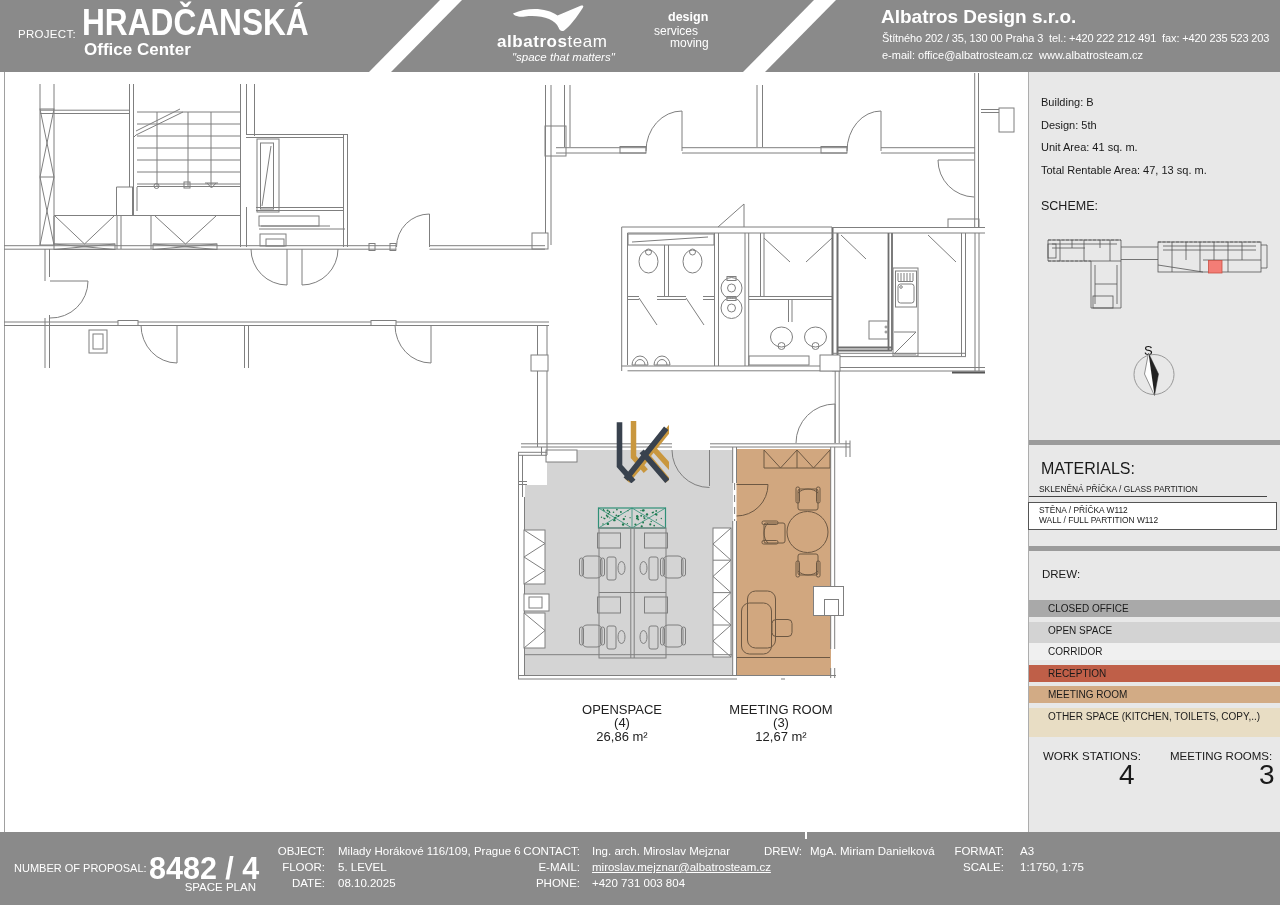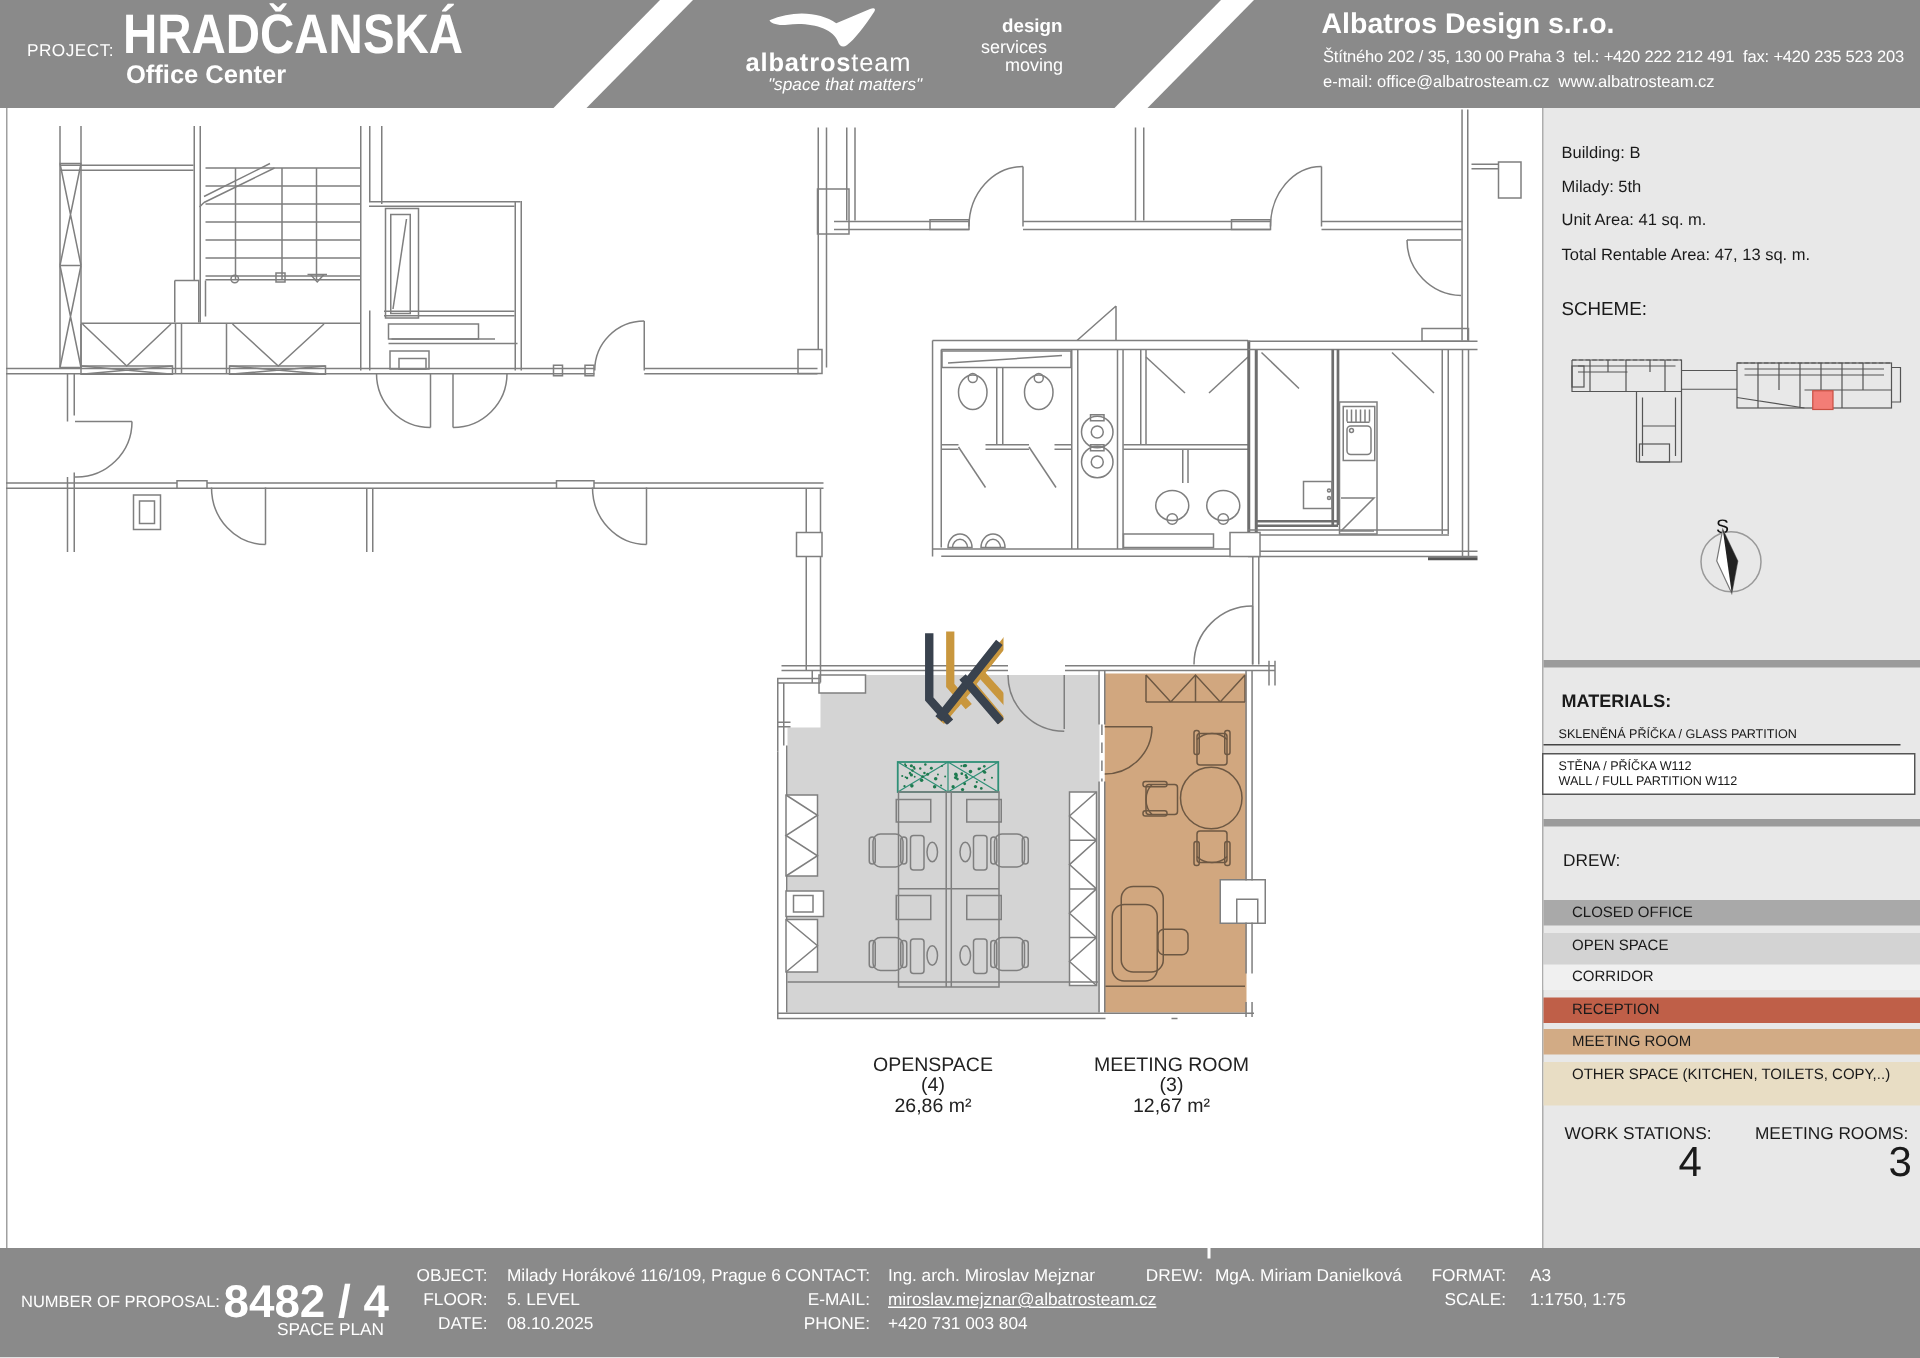--- a/index.html
+++ b/index.html
@@ -49,29 +49,29 @@
   <div class="abs" style="left:881px;top:6px;font-size:19px;font-weight:bold;">Albatros Design s.r.o.</div>
 
   <div class="abs" style="left:882px;top:32px;font-size:11px;letter-spacing:-.12px;white-space:nowrap;">Štítného 202 / 35, 130 00 Praha 3&nbsp;&nbsp;tel.: +420 222 212 491&nbsp;&nbsp;fax: +420 235 523 203</div>
 
   <div class="abs" style="left:882px;top:49px;font-size:11px;white-space:nowrap;">e-mail: office@albatrosteam.cz&nbsp;&nbsp;www.albatrosteam.cz</div>
 </div>
 
 <div id="sidebar">
 
   <div class="abs sm" style="left:12px;top:24px;">Building: B</div>
-  <div class="abs sm" style="left:12px;top:47px;">Milady: 5th</div>
+  <div class="abs sm" style="left:12px;top:47px;">Design: 5th</div>
   <div class="abs sm" style="left:12px;top:69px;">Unit Area: 41 sq. m.</div>
   <div class="abs sm" style="left:12px;top:92px;">Total Rentable Area: 47, 13 sq. m.</div>
 
   <div class="abs" style="left:12px;top:127px;font-size:12.5px;">SCHEME:</div>
 
   <div class="abs" style="left:0;top:368px;width:252px;height:5px;background:#9b9b9b;"></div>
 
-  <div class="abs" style="left:12px;top:388px;font-size:12px;font-weight:bold;">MATERIALS:</div>
+  <div class="abs" style="left:12px;top:388px;font-size:16px;">MATERIALS:</div>
 
   <div class="abs" style="left:10px;top:412px;font-size:8.4px;white-space:nowrap;">SKLENĚNÁ PŘÍČKA / GLASS PARTITION</div>
 
   <div class="abs" style="left:0;top:424px;width:238px;height:1px;background:#444;"></div>
 
   <div class="abs" style="left:-1px;top:430px;width:247px;height:26px;background:#fff;border:1px solid #555;"></div>
   <div class="abs" style="left:10px;top:433px;font-size:8.4px;line-height:10px;white-space:nowrap;">STĚNA / PŘÍČKA W112<br>WALL / FULL PARTITION W112</div>
 
   <div class="abs" style="left:0;top:474px;width:252px;height:5px;background:#9b9b9b;"></div>
 

